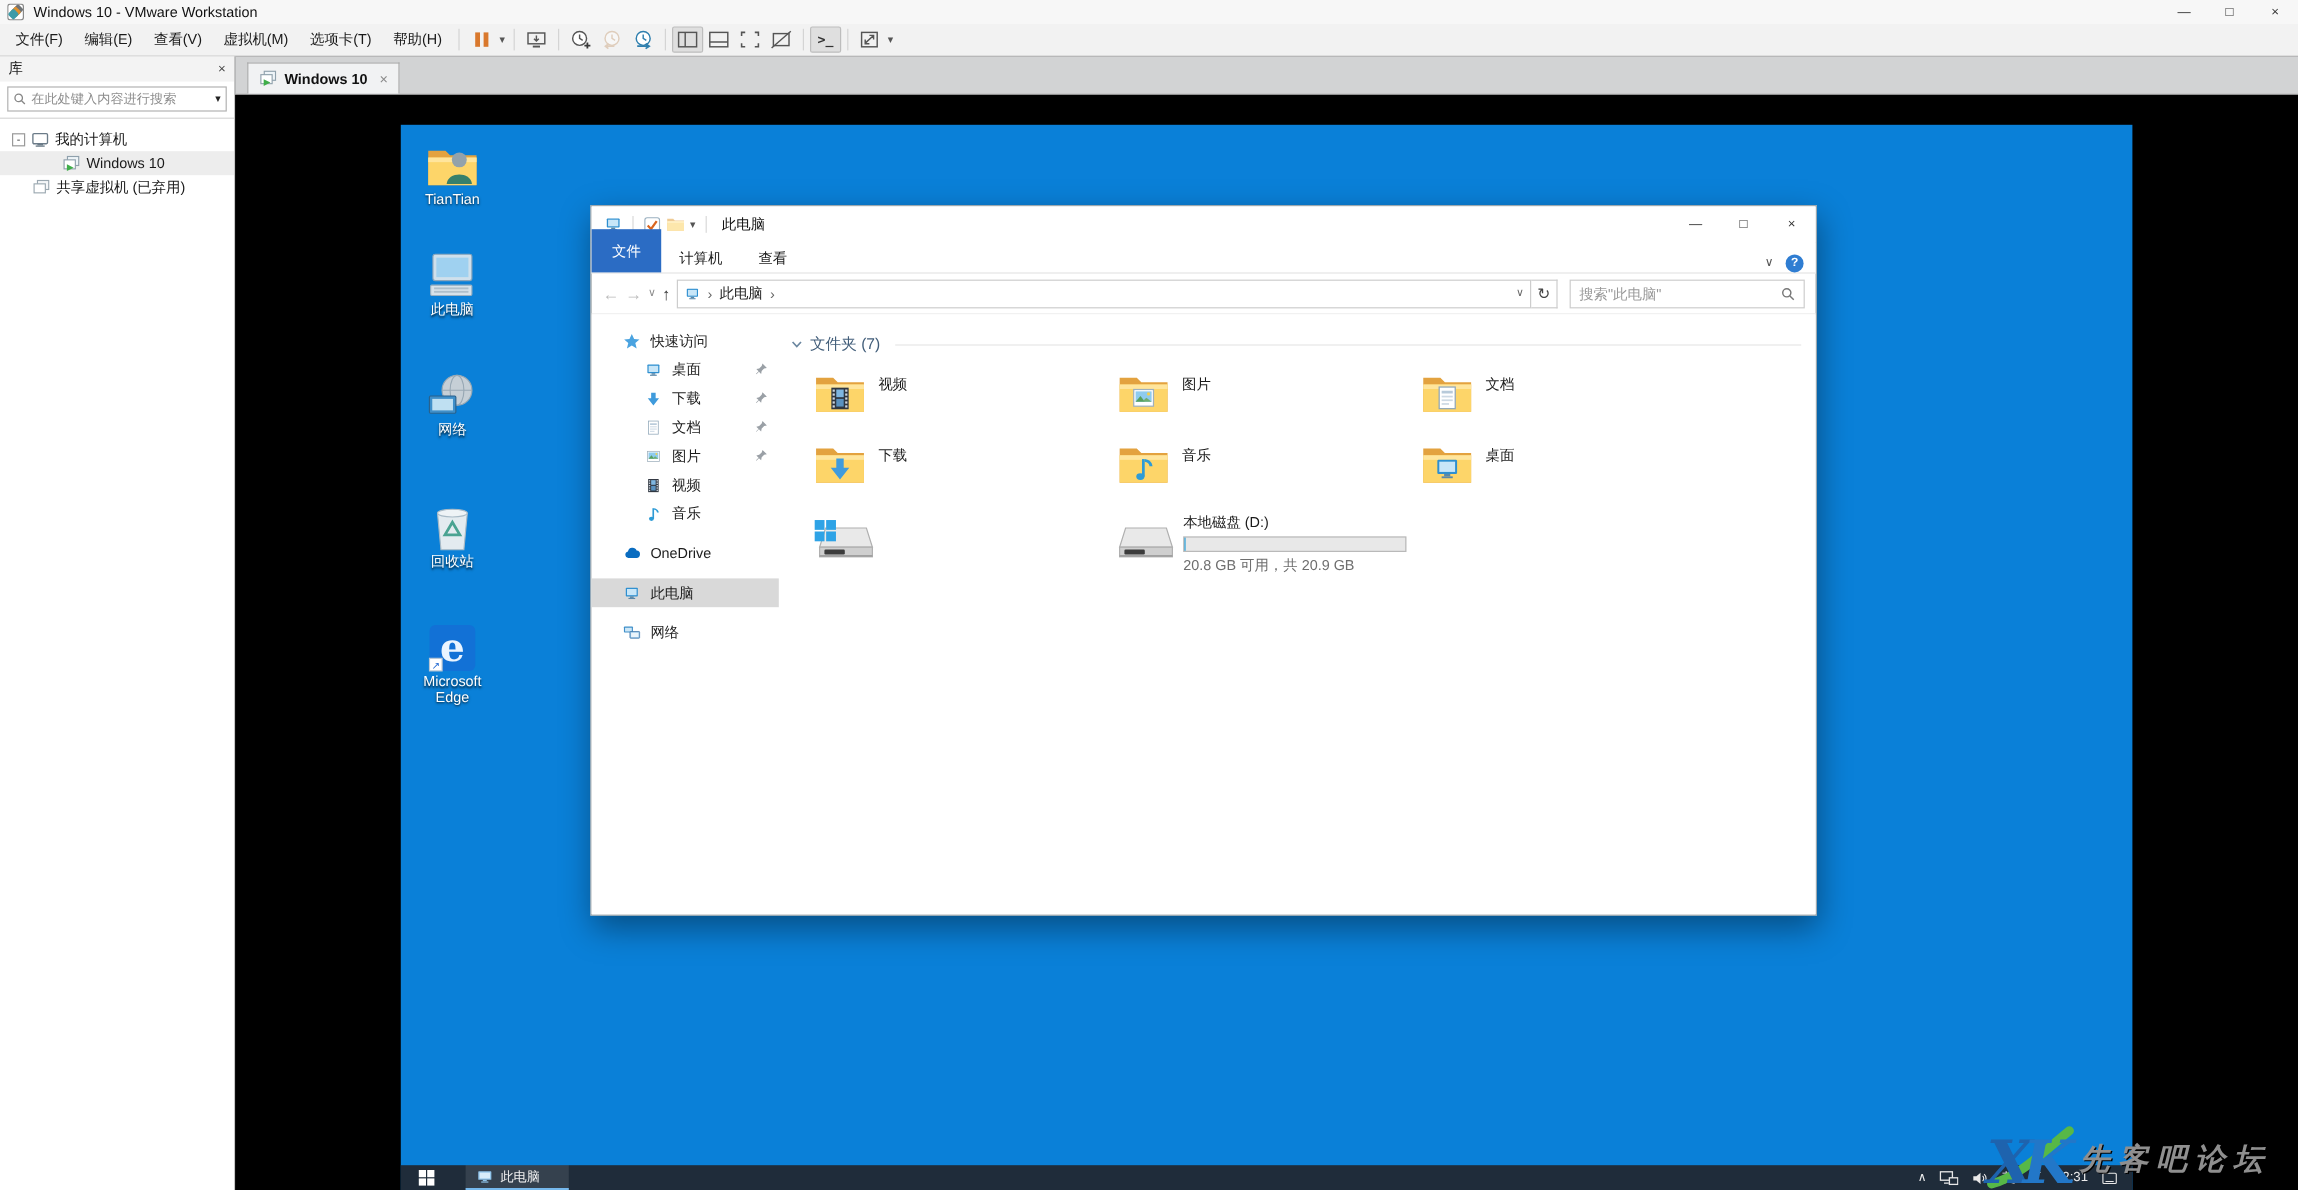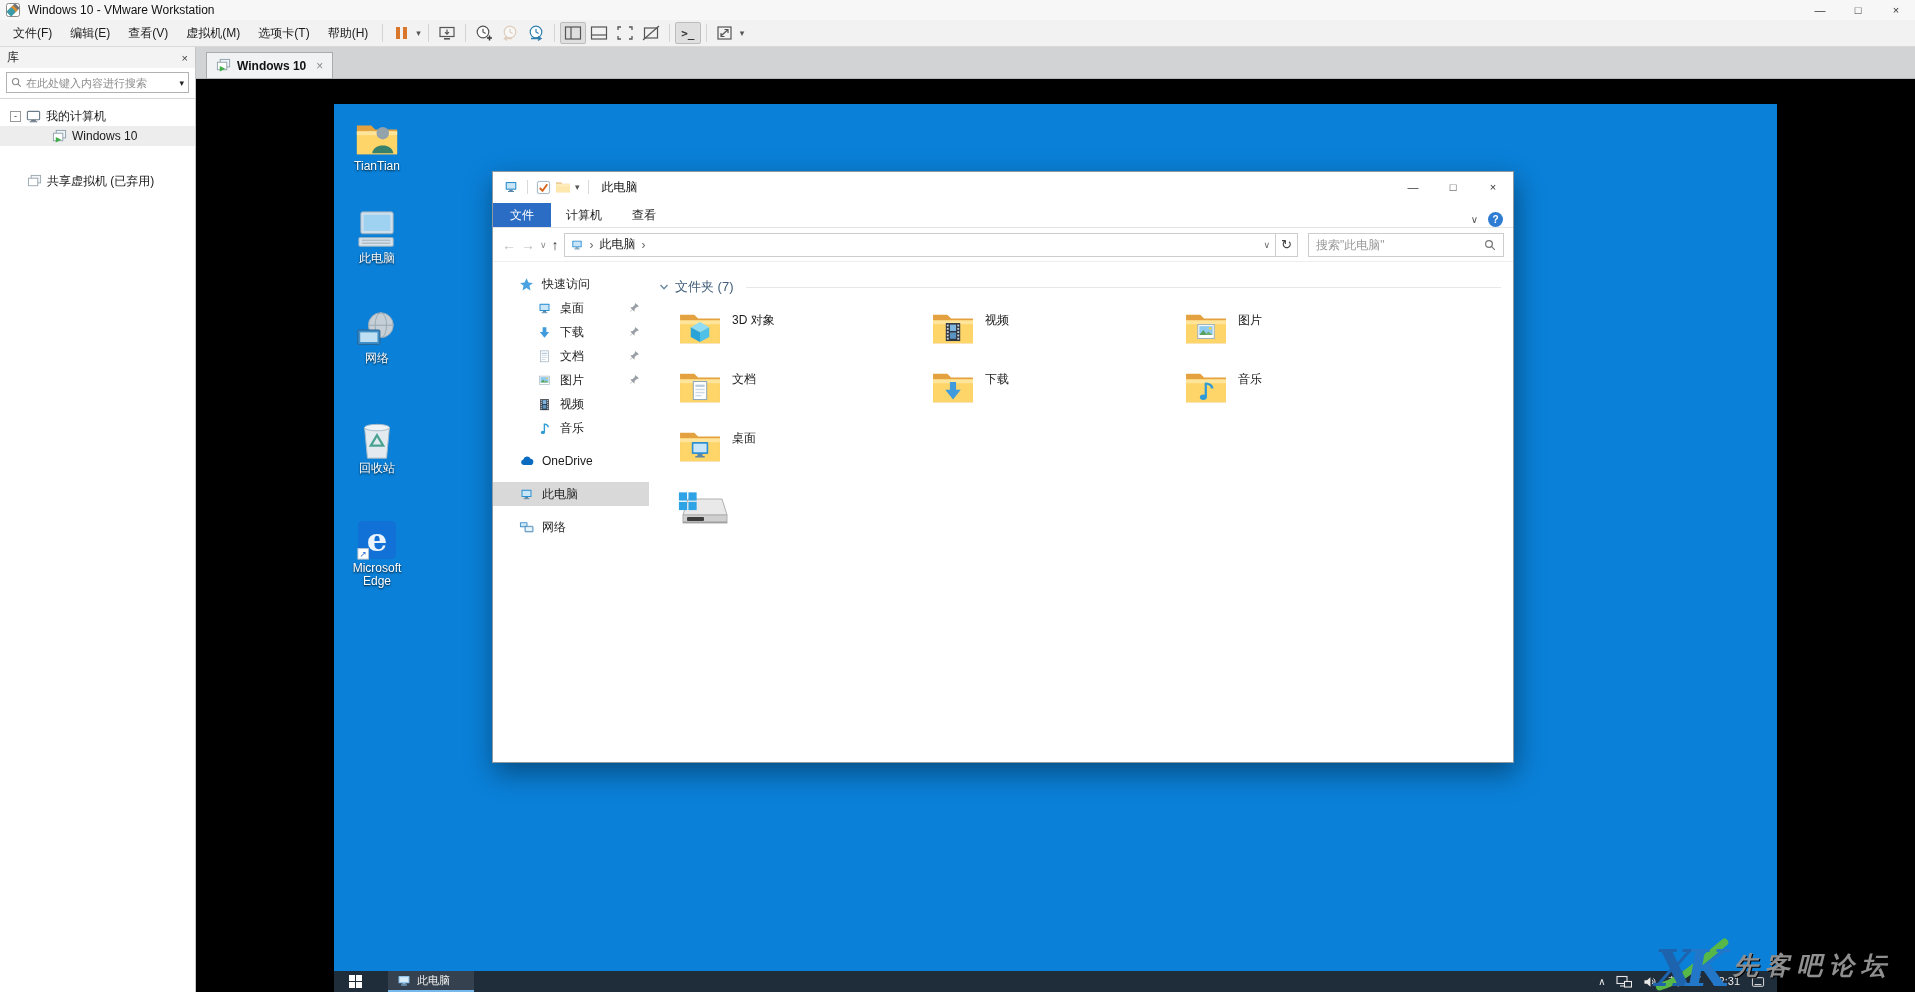--- a/index.html
+++ b/index.html
@@ -28,21 +28,21 @@
   .lib-header { height:21px; background:#f3f3f3; display:flex; align-items:center; padding:0 7px; font-size:12px; color:#222; }
   .lib-close { margin-left:auto; font-size:11px; color:#444; }
   .lib-search { margin:4px 6px 5px 6px; height:21px; border:1px solid #b2b2b2; background:#fff; display:flex; align-items:center; padding:0 4px; gap:4px; }
   .lib-search input { flex:1; border:none; outline:none; font-size:11px; color:#333; min-width:0; font-family:inherit; }
   .lib-search input::placeholder { color:#8d8d8d; }
   .lib-search .dd { font-size:9px; color:#222; }
   .lib-tree { flex:1; border-top:1px solid #d6d6d6; background:#fff; padding-top:7px; font-size:12px; color:#1a1a1a; }
   .tree-row { height:20px; display:flex; align-items:center; gap:5px; }
   .tree-row .expander { width:11px; height:11px; border:1px solid #9a9a9a; background:#fff; font-size:9px; line-height:9px; text-align:center; color:#333; margin-left:10px; }
   .tree-row.lvl1 { padding-left:52px; }
-  .tree-row.lvl0b { padding-left:27px;margin-top:25px; }
+  .tree-row.lvl0b { padding-left:27px; }
   .tree-row.sel-soft { background:#ededed; }
 
   .vmw-right { flex:1; display:flex; flex-direction:column; min-width:0; }
   .tabstrip { height:32px; background:#d2d3d4; display:flex; align-items:flex-end; padding-left:10px; border-bottom:1px solid #b9b9b9; }
   .vm-tab { height:26px; background:#f1f2f3; border:1px solid #ababab; border-bottom:none; display:flex; align-items:center; gap:6px; padding:0 9px; font-size:12px; font-weight:bold; color:#111; }
   .vm-tab .tab-close { font-weight:normal; color:#8a8a8a; font-size:12px; margin-left:4px; }
 
   .vm-area { flex:1; position:relative; background:#000; }
   .vm-screen { position:absolute; left:138px; bottom:0; width:1443px; height:888px; background:#0a80d8; }
 
@@ -53,21 +53,21 @@
 
   
   .win-explorer { position:absolute; left:158px; top:67px; width:1022px; height:592px; background:#fff; border:1px solid #8f999f; box-shadow:2px 10px 26px rgba(0,0,0,.4); display:flex; flex-direction:column; }
   .x-titlebar { height:30px; display:flex; align-items:center; padding-left:8px; background:#fff; }
   .x-titlebar .qat-sep { width:1px; height:14px; background:#d9d9d9; margin:0 6px; }
   .qat-btn { display:flex; align-items:center; justify-content:center; padding:0 2px; }
   .x-title { font-size:12px; color:#111; margin-left:7px; }
   .x-controls { margin-left:auto; display:flex; height:100%; }
   .x-ctrl { width:40px; display:flex; align-items:center; justify-content:center; font-size:11px; color:#333; }
   .x-tabs { height:26px; display:flex; align-items:flex-end; background:#fff; border-bottom:1px solid #e4e4e4; padding-left:0; }
-  .file-tab { height:24px; background:#2b6cc4; color:#fff; display:flex; align-items:center; padding:0 17px; font-size:12px; }
+  .file-tab { height:36px; background:#2b6cc4; color:#fff; display:flex; align-items:center; padding:0 17px; font-size:12px; }
   .plain-tab { height:24px; display:flex; align-items:center; padding:0 15px; font-size:12px; color:#222; }
   .x-tabs-right { margin-left:auto; display:flex; align-items:center; gap:10px; padding-right:10px; }
   .ribbon-chev { font-size:10px; color:#555; }
   .help-dot { width:15px; height:15px; border-radius:50%; background:#2f7dd2; color:#fff; font-size:10px; font-weight:bold; display:flex; align-items:center; justify-content:center; }
 
   .x-address { height:34px; display:flex; align-items:center; gap:5px; padding:0 9px; border-bottom:1px solid #eee; }
   .nav-arrow { font-size:14px; line-height:14px; }
   .nav-arrow.disabled { color:#bcbcbc; }
   .nav-arrow.active { color:#3a3a3a; }
   .small-chev { font-size:9px; color:#8c8c8c; }
@@ -577,27 +577,20 @@
                   <svg width="10" height="10" viewBox="0 0 10 10">
                     <polyline points="1.5,3 5,6.8 8.5,3" fill="none" stroke="#6b87a0" stroke-width="1.4"></polyline>
                   </svg>
                   <span>文件夹 (7)</span>
                   <span class="rule"></span>
                 </div>
                 <div class="tiles">
                   <div class="tile">
                     <svg viewBox="0 0 48 40">
                         <use href="#sym-folder"></use>
-                        <use href="#ov-cube" x="11" y="11" width="26" height="26"></use>
-                      </svg>
-                    <span class="tile-label">3D 对象</span>
-                  </div>
-                  <div class="tile">
-                    <svg viewBox="0 0 48 40">
-                        <use href="#sym-folder"></use>
                         <use href="#ov-film" x="11" y="11" width="26" height="26"></use>
                       </svg>
                     <span class="tile-label">视频</span>
                   </div>
                   <div class="tile">
                     <svg viewBox="0 0 48 40">
                         <use href="#sym-folder"></use>
                         <use href="#ov-photo" x="11" y="11" width="26" height="26"></use>
                       </svg>
                     <span class="tile-label">图片</span>
@@ -632,20 +625,32 @@
                   </div>
                 </div>
 
                 <div class="drives">
                   <div class="drive">
                     <svg viewBox="0 0 52 40">
                         <use href="#sym-drive"></use>
                         <use href="#sym-winflag" x="1" y="1" width="20" height="20"></use>
                       </svg>
                   </div>
+                  <div class="drive">
+                    <svg viewBox="0 0 52 40">
+                        <use href="#sym-drive"></use>
+                      </svg>
+                    <div>
+                      <div class="drive-name">本地磁盘 (D:)</div>
+                      <div class="drive-bar">
+                          <i style="width: 0.5%;"></i>
+                        </div>
+                      <div class="drive-free">20.8 GB 可用，共 20.9 GB</div>
+                    </div>
+                  </div>
                 </div>
               </div>
             </div>
 
           </div>
 
           <div class="vm-taskbar">
             <span class="start-btn">
               <span class="start-glyph">
                   <i></i>

